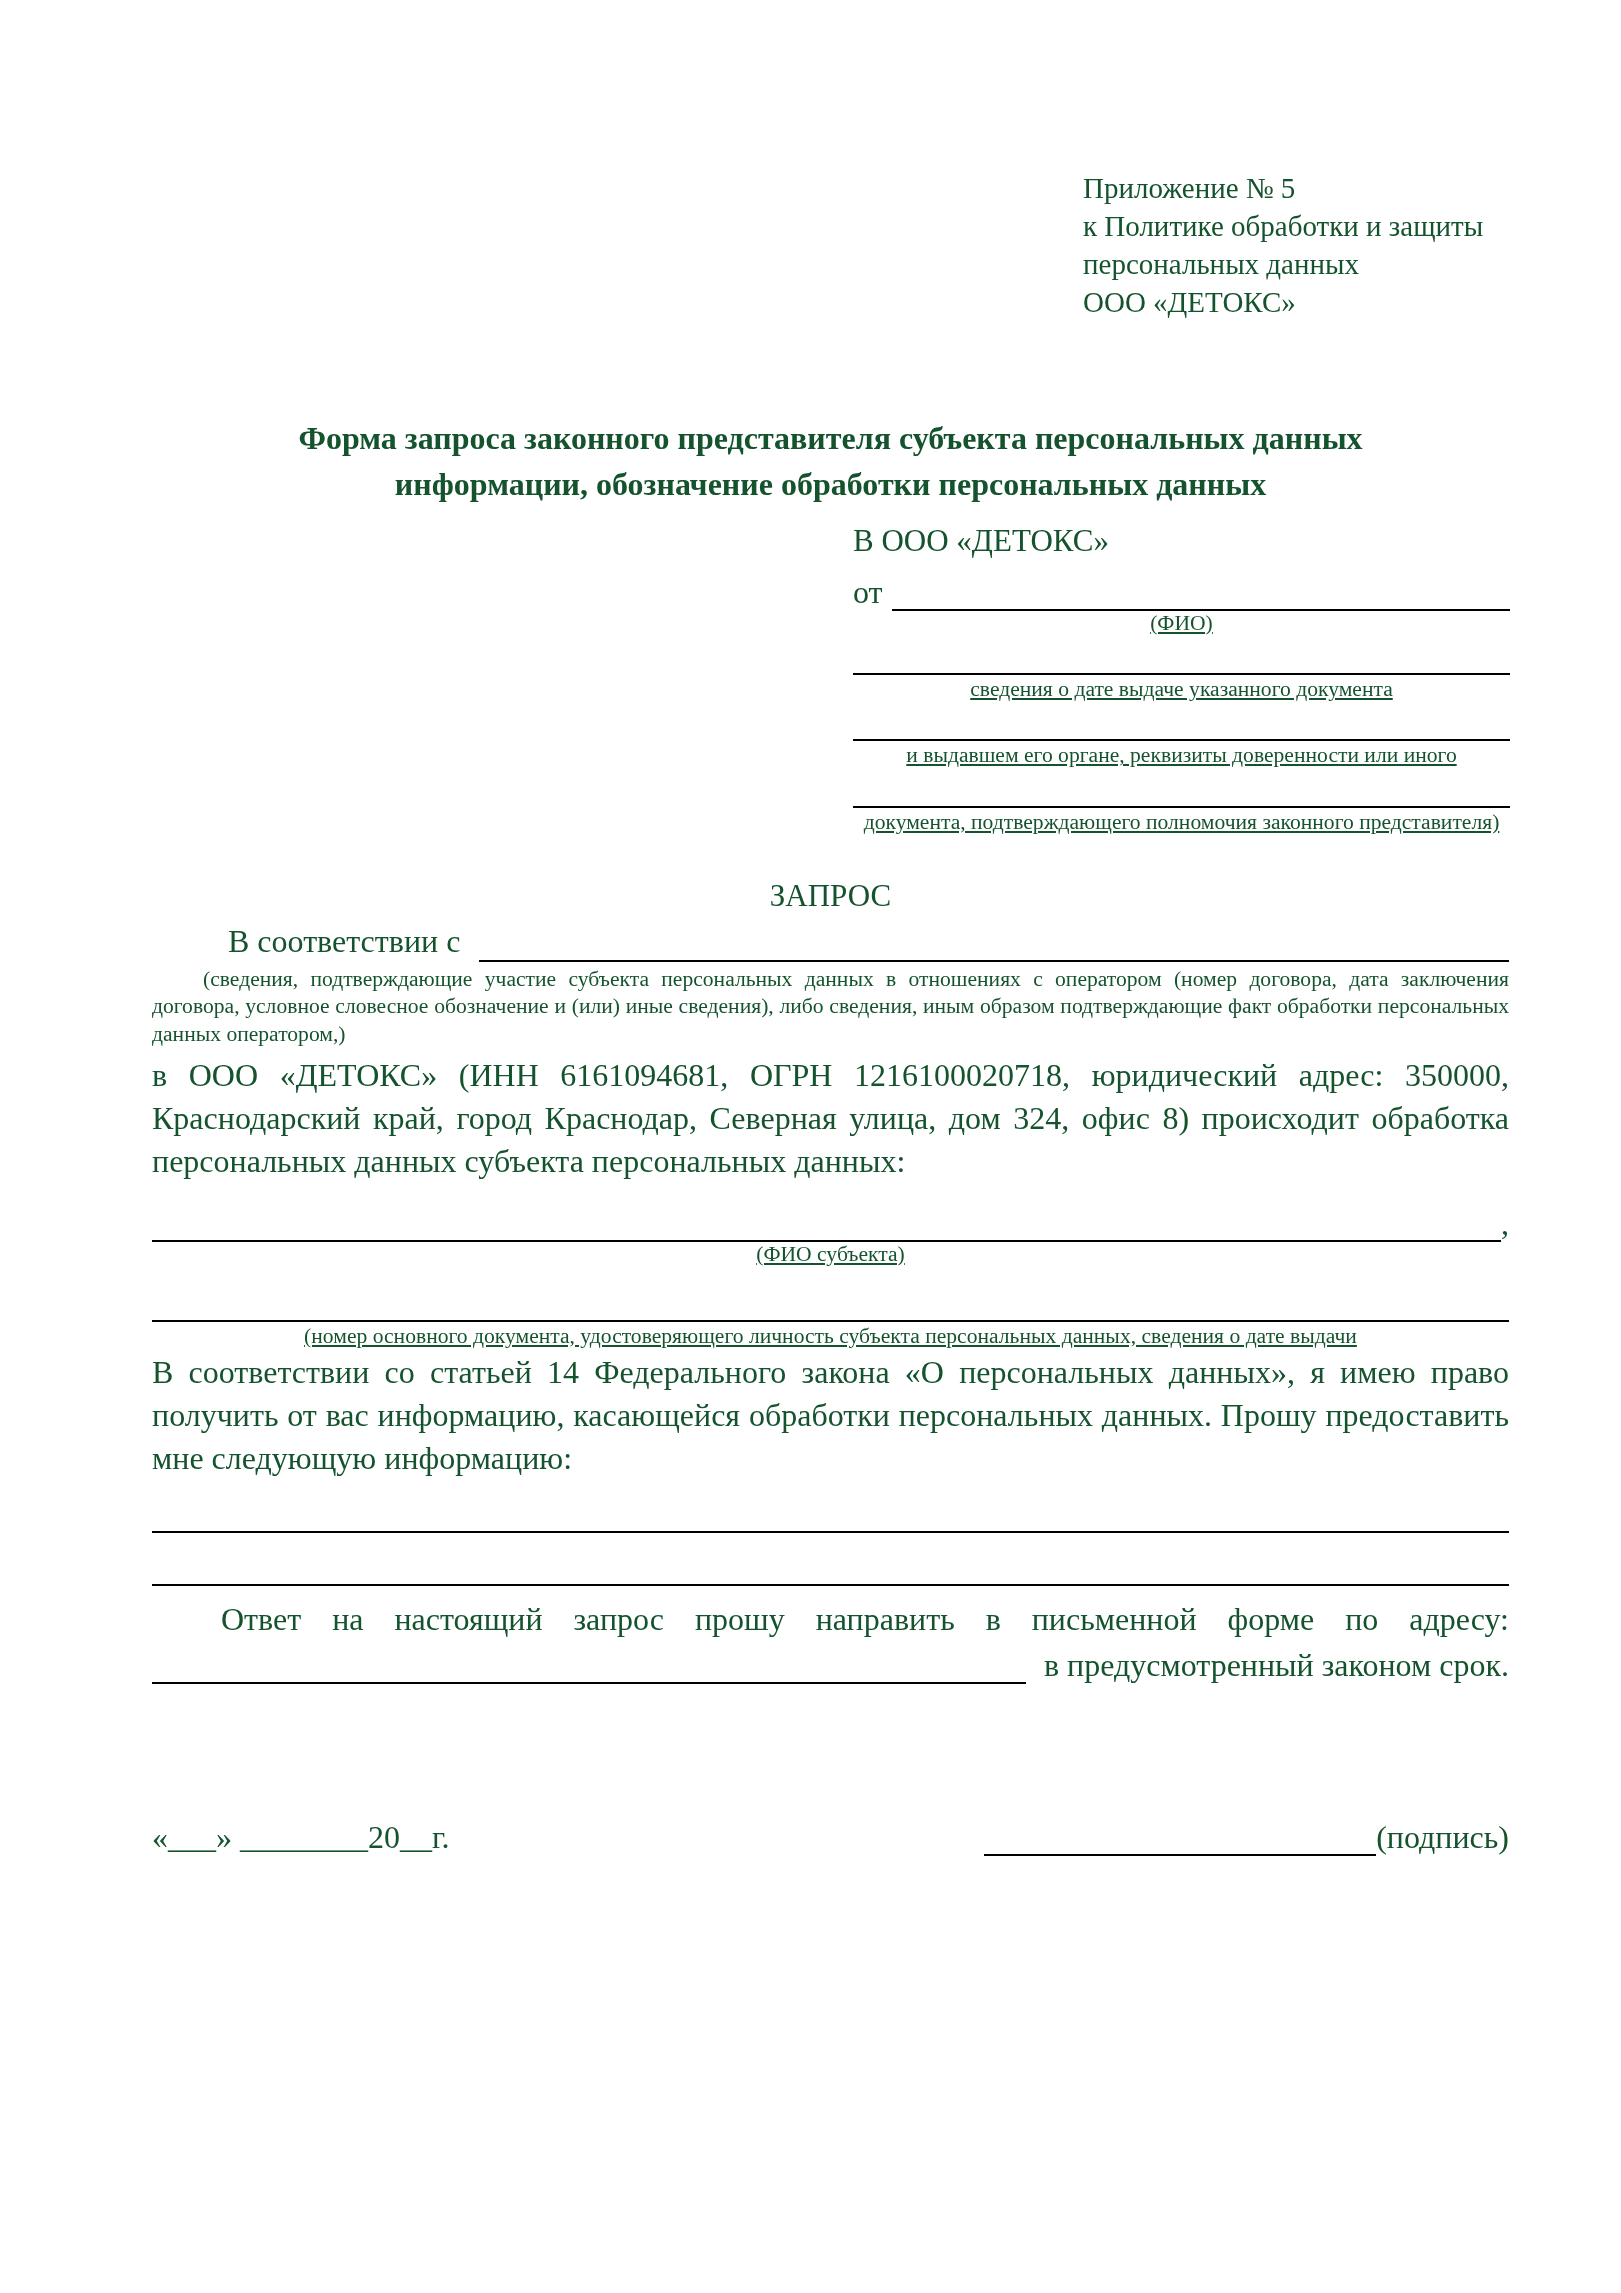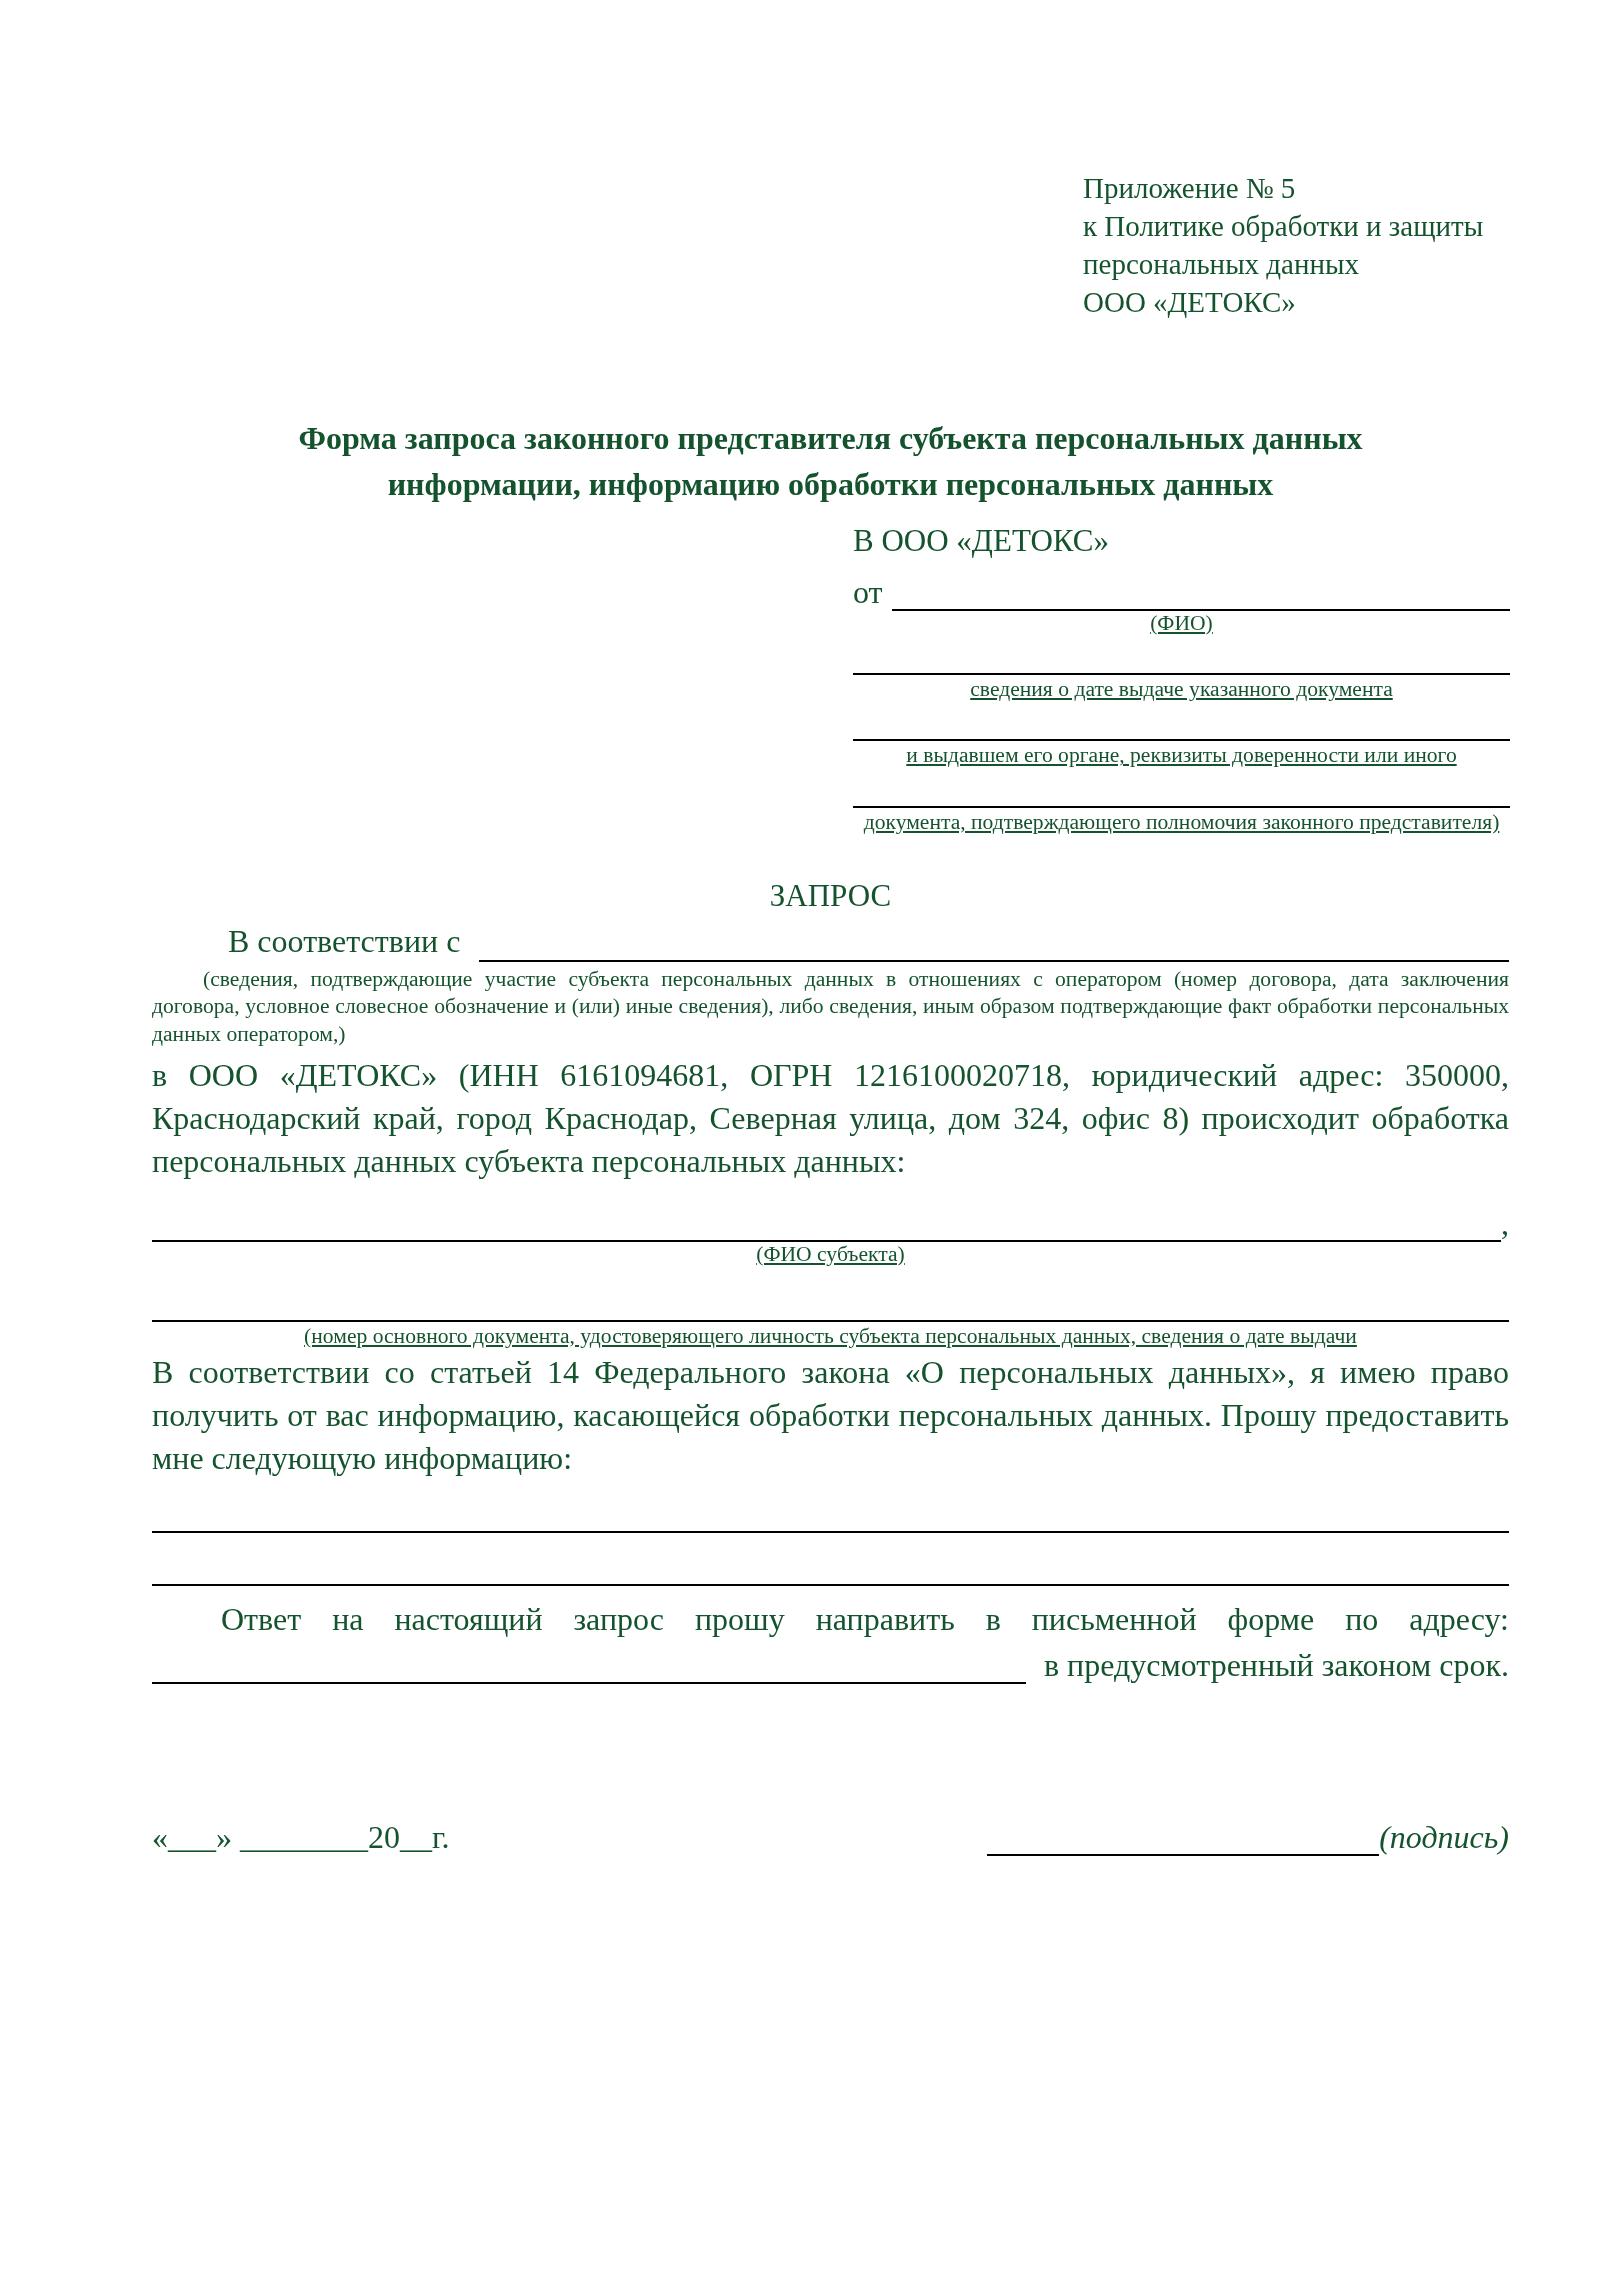--- a/index.html
+++ b/index.html
@@ -49,37 +49,37 @@
   .blank-2 { margin-top:2px; height:51px; }
   .reply-par { margin-top:11.8px; text-indent:69px; text-align:justify; text-align-last:justify; line-height:43px; }
   .reply-row { display:flex; align-items:flex-end; margin-top:3.9px;gap:16px; }
   .reply-row .fill { height:39px; }
   .reply-row .suffix { padding-left:2px; }
   
   .footer-row { display:flex; justify-content:space-between; align-items:flex-end; margin-top:133px; }
   .date-text { flex:none; }
   .sig-group { display:flex; align-items:flex-end; }
   .sig-line { width:392px; height:39px; border-bottom:2.9px solid #000; }
-  .sig-caption { flex:none;font-style:italic; }
+  .sig-caption { flex:none; }
 </style>
 </head>
 <body>
 
 <div class="page">
 
   <div class="appendix">
     <div>Приложение № 5</div>
     <div>к Политике обработки и защиты</div>
     <div>персональных данных</div>
     <div>ООО «ДЕТОКС»</div>
   </div>
 
   <div class="title">
     <div>Форма запроса законного представителя субъекта персональных данных</div>
-    <div>информации, информацию обработки персональных данных</div>
+    <div>информации, обозначение обработки персональных данных</div>
   </div>
 
   <div class="addressee">
     <div class="org">В ООО «ДЕТОКС»</div>
     <div class="from-row">
       <span class="from-label">от</span>
       <span class="fill"></span>
     </div>
     <div class="caption">(ФИО)</div>
 

